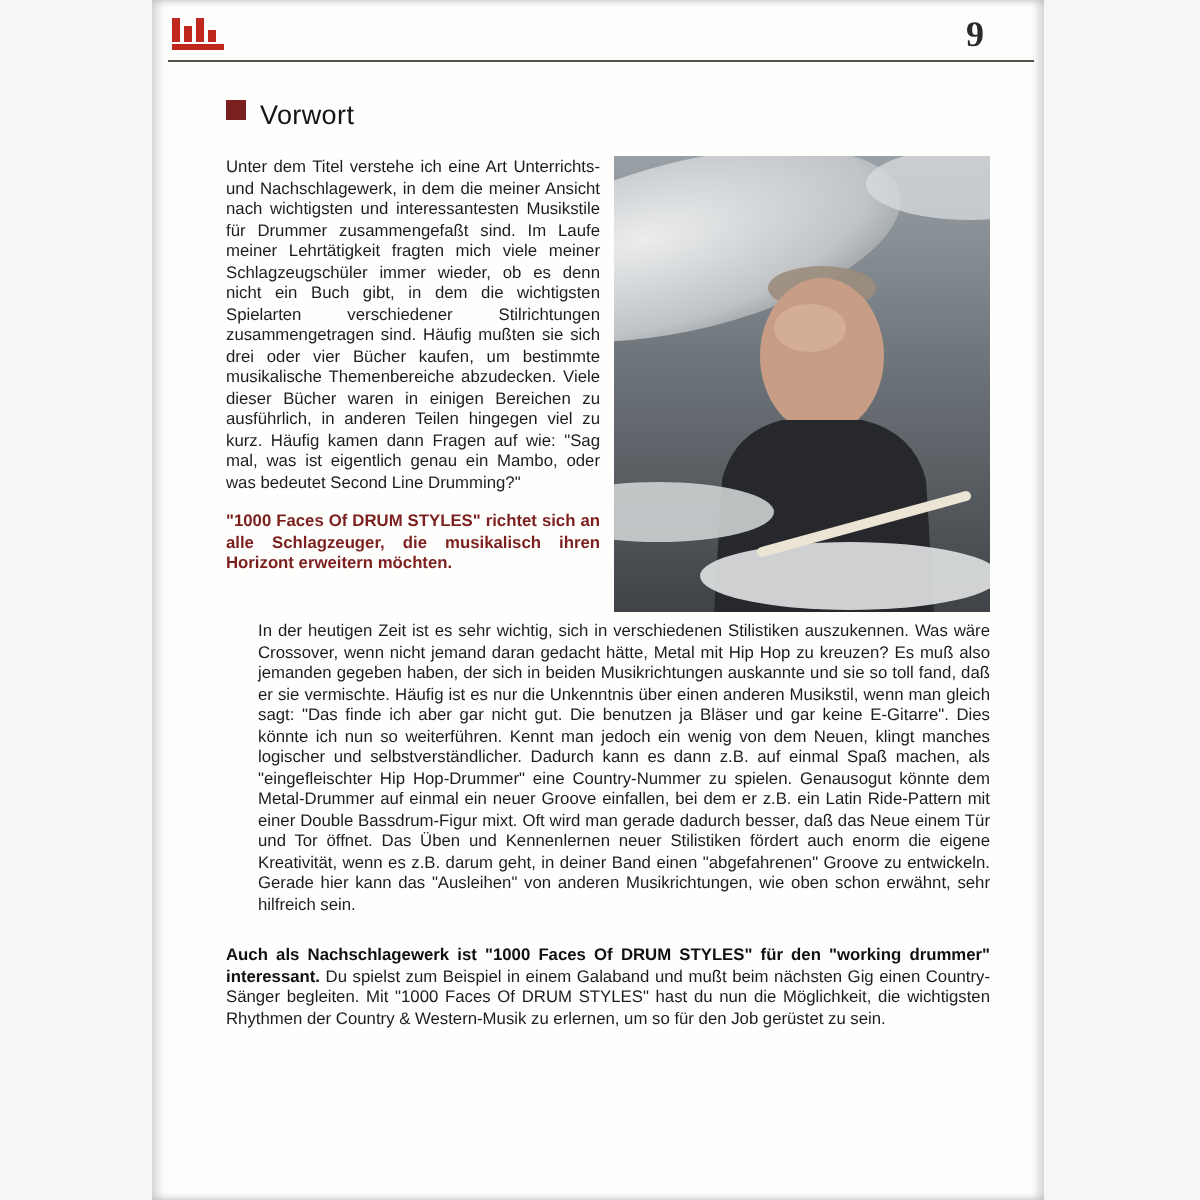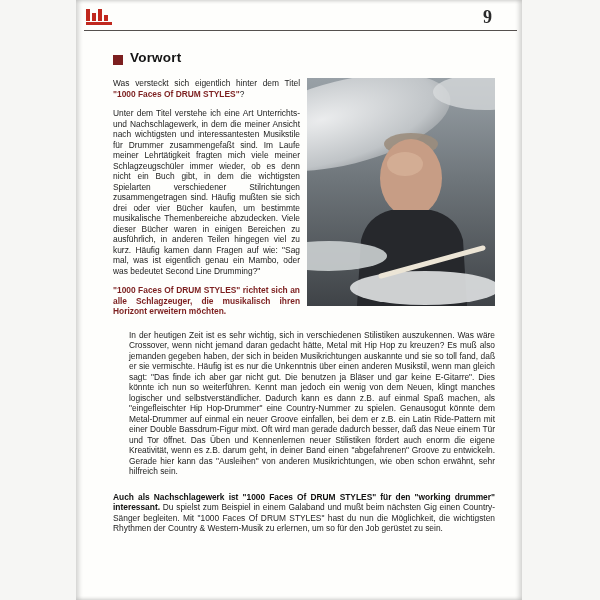--- a/index.html
+++ b/index.html
@@ -28,22 +28,22 @@
   .logo .bar:nth-child(4){height:6px;}
   .logo .base { margin-top:1px; height:3px; width:26px; background:#c0281e; }
   .pagenum {
     position:absolute; right:30px; top:7px;
     font-family:"Liberation Serif", serif;
     font-size:18px; font-weight:700; color:#2a2a2a;
   }
   
   .content { position:absolute; left:37px; top:50px; width:382px; }
   h2.heading {
-    margin:0 0 13px 0; font-size:13.5px; font-weight:700; color:#141414;
-    display:flex; align-items:flex-end; gap:7px; letter-spacing:.2px;
+    margin:0 0 13px 0; font-size:13.5px; font-weight:400; color:#141414;
+    display:flex; align-items:flex-start; gap:7px; letter-spacing:.2px;
   }
   .sq { width:10px; height:10px; background:#7c1f1f; display:inline-block; flex:none; }
   .row { display:flex; gap:7px; }
   .col-left { width:187px; flex:none; }
   .photo-wrap { width:188px; height:228px; flex:none; overflow:hidden; }
   .photo-wrap svg { display:block; }
   p.body-text {
     margin:0 0 9px 0; font-size:8.4px; line-height:1.25;
     text-align:justify; color:#1c1c1c;
   }
@@ -77,21 +77,20 @@
     <h2 class="heading">
       <span class="sq"></span>
       <span>Vorwort</span>
     </h2>
 
     <div class="row">
 
       <div class="col-left">
 
 
-        <p class="body-text"><span>Was versteckt sich eigentlich hinter dem Titel </span><span class="title-ref">"1000 Faces Of DRUM STYLES"</span><span>?</span></p>
 
         <p class="body-text">Unter dem Titel verstehe ich eine Art Unterrichts- und Nachschlagewerk, in dem die meiner Ansicht nach wichtigsten und interessantesten Musikstile für Drummer zusammengefaßt sind. Im Laufe meiner Lehrtätigkeit fragten mich viele meiner Schlagzeugschüler immer wieder, ob es denn nicht ein Buch gibt, in dem die wichtigsten Spielarten verschiedener Stilrichtungen zusammengetragen sind. Häufig mußten sie sich drei oder vier Bücher kaufen, um bestimmte musikalische Themenbereiche abzudecken. Viele dieser Bücher waren in einigen Bereichen zu ausführlich, in anderen Teilen hingegen viel zu kurz. Häufig kamen dann Fragen auf wie: "Sag mal, was ist eigentlich genau ein Mambo, oder was bedeutet Second Line Drumming?"</p>
 
         <p class="body-text lead-maroon">"1000 Faces Of DRUM STYLES" richtet sich an alle Schlagzeuger, die musikalisch ihren Horizont erweitern möchten.</p>
 
       </div>
 
       <div class="photo-wrap">
         <svg width="188" height="228" viewBox="0 0 188 228" preserveAspectRatio="none">
           <defs>

